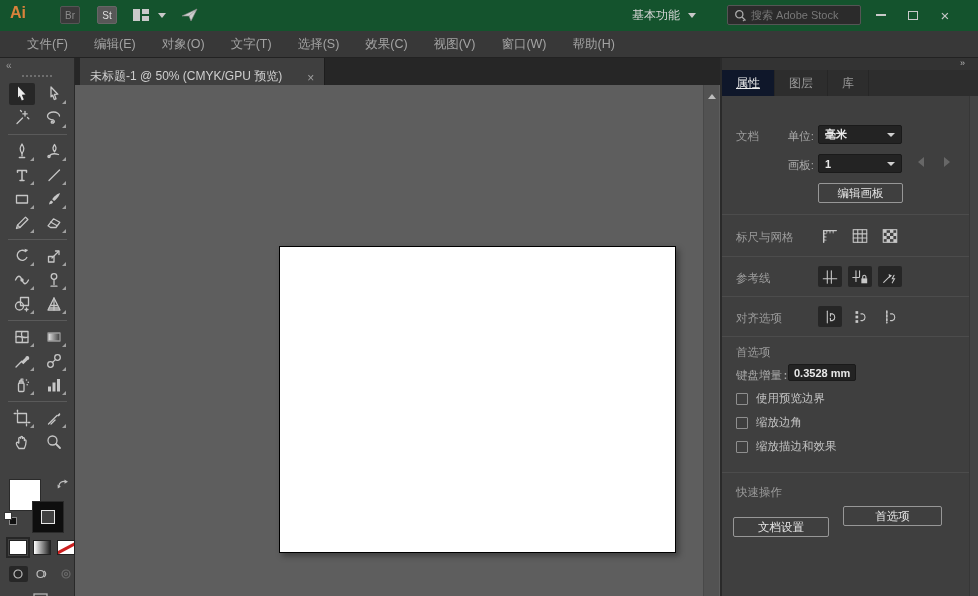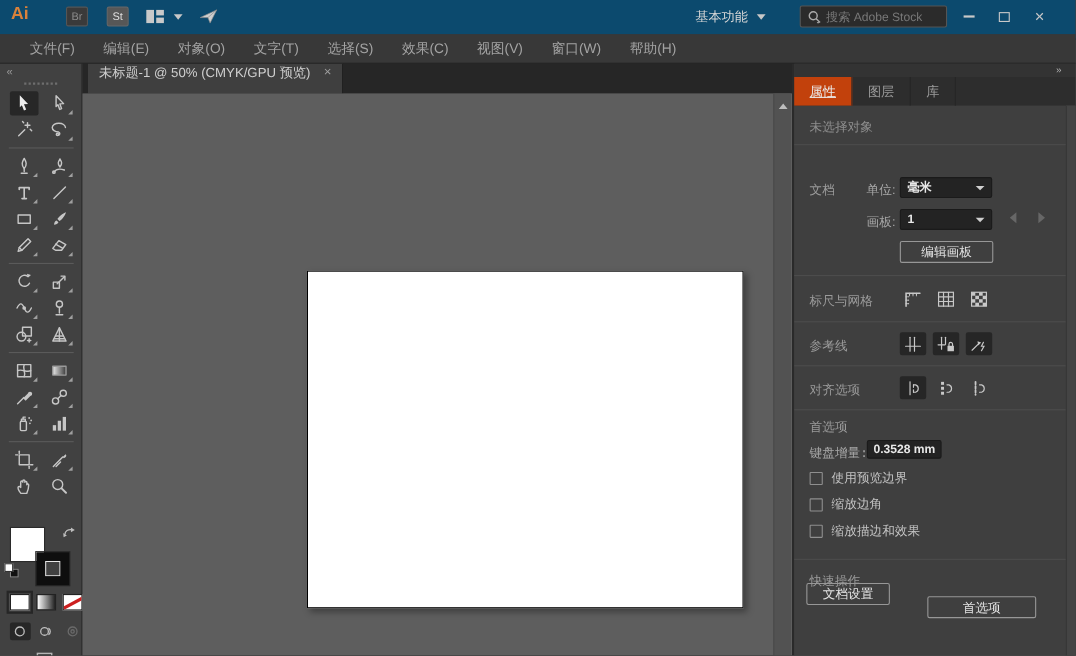--- a/index.html
+++ b/index.html
@@ -1,21 +1,21 @@
 <!DOCTYPE html>
 <html><head>
 <meta charset="utf-8">
 <style>
   * { box-sizing: border-box; margin: 0; padding: 0; }
   html,body { width:978px; height:596px; overflow:hidden; }
   body { font-family:"Liberation Sans","DejaVu Sans",sans-serif; background:#3e3e3e; }
   #app { position:relative; width:978px; height:596px; overflow:hidden; background:#3e3e3e; }
 
   
-  .titlebar { position:absolute; left:0; top:0; width:978px; height:36px; background:#0c4a6e; border-bottom:1px solid #232323; }
+  .titlebar { position:absolute; left:0; top:0; width:978px; height:36px; background:#14532d; border-bottom:1px solid #232323; }
   .ai-logo { position:absolute; left:10px; top:4px; font-size:16px; font-weight:bold; letter-spacing:0; }
   .appbox { position:absolute; top:6px; width:20px; height:18px; font-size:10px; display:flex; align-items:center; justify-content:center; border-radius:2px; }
   .br-box { left:60px; color:#8b8b8b; border:1px solid #555; background:#3a3a3a; }
   .st-box { left:97px; color:#dedede; border:1px solid #666; background:#575757; }
   .layout-ic { position:absolute; left:132px; top:8px; }
   .caret-down { display:inline-block; width:0; height:0; border-left:4px solid transparent; border-right:4px solid transparent; border-top:5px solid #c8c8c8; }
   .tb-caret { position:absolute; left:158px; top:13px; }
   .share-ic { position:absolute; left:180px; top:6px; }
   .workspace { position:absolute; left:632px; top:0; height:30px; display:flex; align-items:center; gap:8px; color:#d6d6d6; font-size:12px; cursor:default; }
   .searchbox { position:absolute; left:727px; top:5px; width:134px; height:20px; background:#2b2b2b; border:1px solid #555; border-radius:2px; display:flex; align-items:center; padding:0 6px; gap:4px; }
@@ -60,36 +60,36 @@
   .sw-none::after { content:""; position:absolute; left:-3px; top:5px; width:26px; height:3px; transform:rotate(-28deg); }
   .modes { position:absolute; left:0; top:86px; width:75px; display:flex; padding-left:9px; gap:5px; }
   .mode { width:19px; height:16px; display:flex; align-items:center; justify-content:center; border-radius:2px; }
   .mode.on { background:#272727; }
   .mode svg { stroke:#bdbdbd; fill:none; stroke-width:1.2; }
   .mode.dim svg { stroke:#6a6a6a; }
   .screenmode { position:absolute; left:26px; top:112px; }
 
   
   .tabbar { position:absolute; left:75px; top:58px; width:647px; height:27px; background:#262626; }
-  .doctab { position:absolute; left:5px; top:0; height:27px; background:#3f3f3f; display:flex; align-items:flex-start; padding:0 10px; gap:12px; border-right:1px solid #1d1d1d; }
+  .doctab { position:absolute; left:5px; top:0; height:27px; background:#3f3f3f; display:flex; align-items:flex-end; padding:0 10px; gap:25px; border-right:1px solid #1d1d1d; }
   .doctab .tlabel { color:#cfcfcf; font-size:12px; white-space:nowrap; }
   .doctab .tclose { color:#9f9f9f; font-size:12px; cursor:default; }
   .canvas { position:absolute; left:75px; top:85px; width:645px; height:511px; background:#5e5e5e; }
   .artboard { position:absolute; left:204px; top:161px; width:397px; height:307px; background:#ffffff; border:1px solid #000; box-shadow:3px 3px 6px rgba(0,0,0,0.35); }
   .vscroll { position:absolute; right:1px; top:0; width:16px; height:511px; background:#525252; border-left:1px solid #494949; }
   .vscroll .up { position:absolute; left:4px; top:9px; width:0; height:0; border-left:4px solid transparent; border-right:4px solid transparent; border-bottom:5px solid #bdbdbd; }
   .panel-divider { position:absolute; left:720px; top:58px; width:2px; height:538px; background:#2a2a2a; }
 
   
   .rpanel { position:absolute; left:722px; top:58px; width:256px; height:538px; background:#3f3f3f; }
   .rp-top { position:absolute; left:0; top:0; width:256px; height:12px; background:#333; }
   .rp-collapse { position:absolute; right:14px; top:0px; color:#b8b8b8; font-size:9px; letter-spacing:-1px; }
   .rp-tabs { position:absolute; left:0; top:12px; width:256px; height:26px; background:#2d2d2d; display:flex; }
   .rp-tab { height:26px; padding:0 14px; display:flex; align-items:center; font-size:12px; color:#9a9a9a; border-right:1px solid #262626; cursor:default; }
-  .rp-tab.active { background:#c2410c; color:#ececec;text-decoration:underline; }
+  .rp-tab.active { background:#0f172a; color:#ececec;text-decoration:underline; }
   .rp-body { position:absolute; left:0; top:38px; width:256px; height:500px; }
   .p-sec { position:relative; border-bottom:1px solid #4c4c4c; width:247px; }
   .lbl { color:#a8a8a8; font-size:11.5px; }
   .val { color:#e8e8e8; font-size:11px; }
   .sechead { position:absolute; left:14px; color:#9b9b9b; font-size:11.5px; }
   .selbox { position:absolute; width:84px; height:19px; background:#232323; border:1px solid #1a1a1a; border-radius:2px; display:flex; align-items:center; justify-content:space-between; padding:0 6px; }
   .selbox .val { font-weight:bold; }
   .selcaret { width:0; height:0; border-left:4px solid transparent; border-right:4px solid transparent; border-top:4px solid #cfcfcf; }
   .obtn { border:1px solid #979797; border-radius:2px; color:#e4e4e4; font-size:11.5px; display:flex; align-items:center; justify-content:center; background:transparent; cursor:default; }
   .navarrow { position:absolute; width:0; height:0; top:31px; opacity:.45; }
@@ -458,23 +458,20 @@
       <span class="rp-collapse">»</span>
     </div>
     <div class="rp-tabs">
       <span class="rp-tab active">属性</span>
       <span class="rp-tab">图层</span>
       <span class="rp-tab">库</span>
     </div>
 
     <div class="rp-body">
 
-      <div class="p-sec" style="height:36px;">
-        <span class="sechead" style="top:12px; color:#8f8f8f;">未选择对象</span>
-      </div>
 
       <div class="p-sec" style="height:119px;">
         <span class="sechead" style="top:9px;margin-top:24px;">文档</span>
         <span class="lbl" style="position:absolute; left:58px; top:33px; width:34px; text-align:right;">单位:</span>
         <div class="selbox" style="left:96px; top:29px;">
           <span class="val">毫米</span>
           <span class="selcaret"></span>
         </div>
         <span class="lbl" style="position:absolute; left:58px; top:62px; width:34px; text-align:right;">画板:</span>
         <div class="selbox" style="left:96px; top:58px;">
@@ -598,21 +595,21 @@
           <span class="cblabel">缩放边角</span>
         </div>
         <div class="cbrow" style="top:102px;">
           <span class="cbox"></span>
           <span class="cblabel">缩放描边和效果</span>
         </div>
       </div>
 
       <div class="p-sec" style="height:87px; border-bottom:none;">
         <span class="sechead" style="top:12px;">快速操作</span>
-        <div class="obtn" style="position:absolute; left:11px; top:21px; width:76px; height:20px;">
+        <div class="obtn" style="position:absolute; left:11px; top:44px; width:96px; height:20px;">
           <span>文档设置</span>
         </div>
         <div class="obtn" style="position:absolute; left:121px; top:33px; width:99px; height:20px;">
           <span>首选项</span>
         </div>
       </div>
 
     </div>
     <div class="rp-scroll"></div>
   </div>

